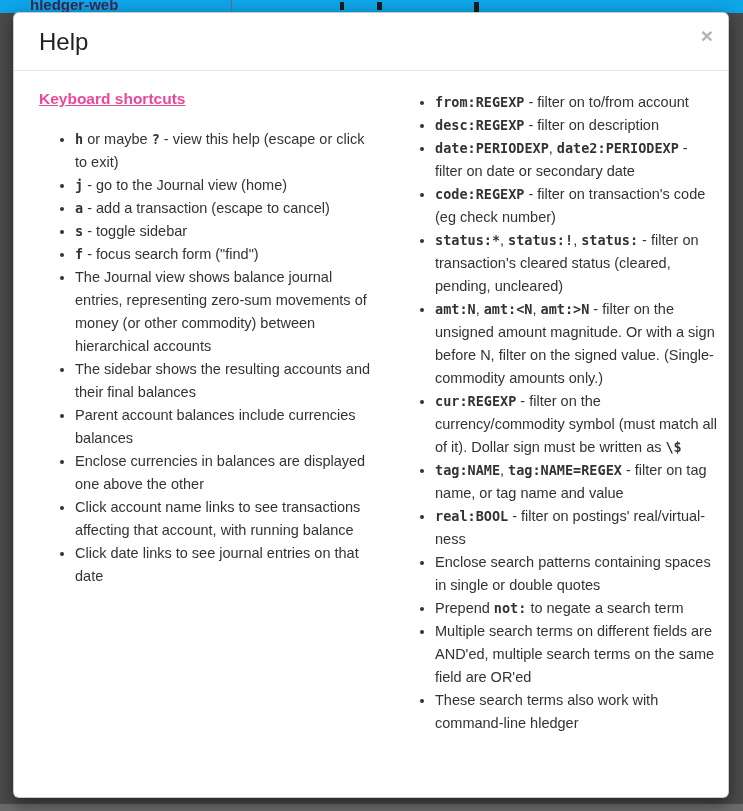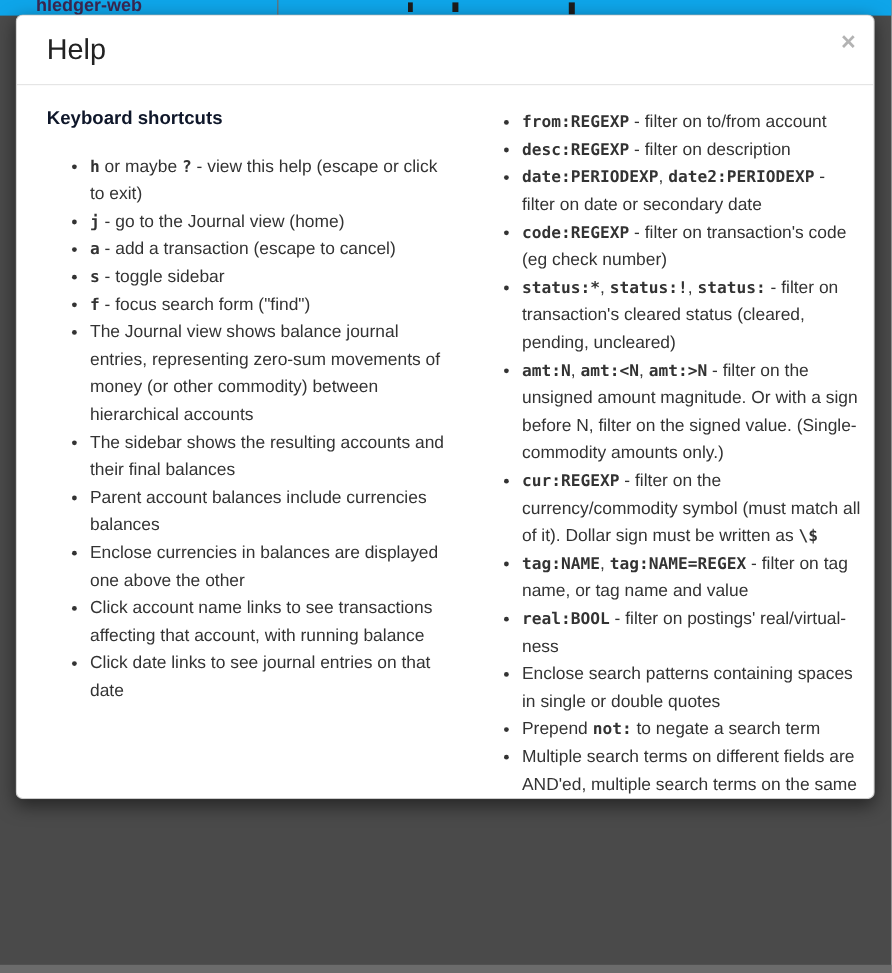--- a/index.html
+++ b/index.html
@@ -23,21 +23,21 @@
   }
   .frag{position:absolute;top:2px;background:#1c1c1c;}
   .frag1{left:340px;width:4px;height:8px;}
   .frag2{left:377px;width:5px;height:8px;}
   .frag3{left:474px;width:5px;height:10px;}
   .bottom-glow{
     position:absolute;left:0;bottom:0;width:743px;height:7px;background:#6b6b6b;z-index:0;
   }
   
   .modal{
-    position:absolute;left:13px;top:12px;width:716px;height:654px;
+    position:absolute;left:13px;top:12px;width:716px;height:786px;
     background:#ffffff;border-radius:6px;z-index:2;
     box-shadow:0 5px 15px rgba(0,0,0,.5);
     border:1px solid rgba(0,0,0,.2);box-sizing:border-box;
     overflow:hidden;
   }
   .modal-header{
     padding:15px 15px 14px 25px;border-bottom:1px solid #e5e5e5;position:relative;
   }
   .modal-title{
     margin:0;font-size:24px;font-weight:normal;color:#222;line-height:28px;
@@ -47,21 +47,21 @@
     background:none;border:none;padding:0;cursor:pointer;
     font-size:21px;font-weight:bold;color:#b3b3b3;line-height:21px;
     font-family:"Liberation Sans",sans-serif;
   }
   .modal-body{
     padding:20px 11px 20px 25px;display:flex;align-items:flex-start;
   }
   .col-left{width:332px;margin-right:28px;flex:none;}
   .col-right{flex:1;min-width:0;}
   .sec-heading{
-    font-size:15.5px;font-weight:bold;color:#0f172a;margin:18px 0 22px;line-height:15px;
+    font-size:15.5px;font-weight:bold;color:#ec4899;margin:18px 0 22px;line-height:15px;text-decoration:underline;
   }
   .sec-heading:first-child{margin-top:0;}
   .modal-body ul{
     margin:0;padding:0 0 0 36px;color:#333;list-style:disc outside;
   }
   .modal-body li{
     font-size:14.5px;line-height:23px;color:#333;margin:0;
   }
   .code{
     font-family:"DejaVu Sans Mono",monospace;

